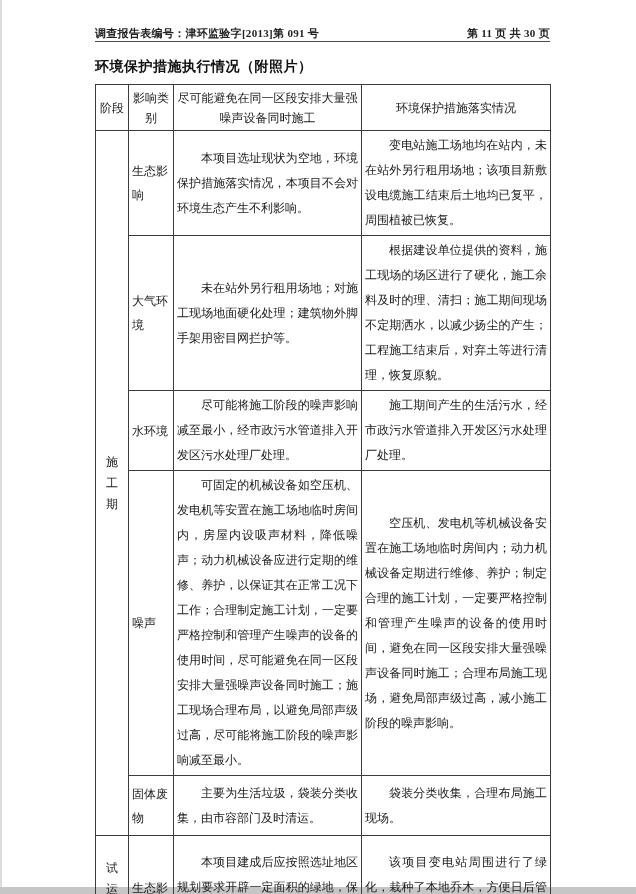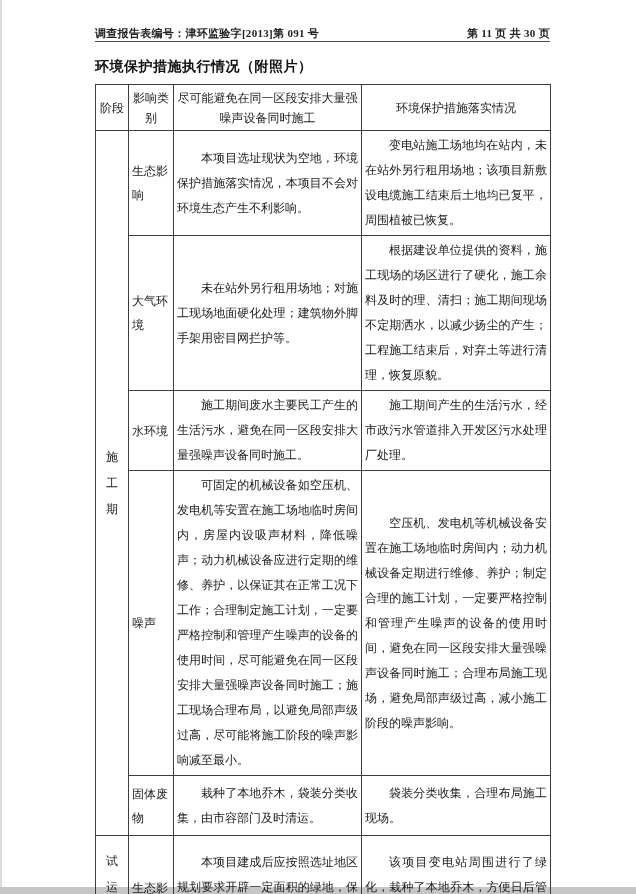--- a/index.html
+++ b/index.html
@@ -28,21 +28,21 @@
     vertical-align:middle;padding:2px 3px;word-break:break-all;
   }
   td.hdr{
     text-align:center;line-height:20px;height:41px;padding:2px 4px;
   }
   td.cat{
     text-align:left;line-height:24px;padding:2px 9px;
   }
   td.stage-cell{text-align:center;}
   .vstack{
-    display:block;width:1em;margin:6px auto;line-height:26px;
+    display:block;width:1em;margin:6px auto;line-height:21px;
     text-align:center;word-break:break-all;
   }
   td.para{
     text-align:justify;line-height:25px;padding:4px 6px;margin-top:28px;
   }
   td.para .p{text-indent:2em;}
   tr.r1{height:71px;}
   tr.r2{height:117px;}
   tr.r3{height:66px;}
   tr.r4{height:233px;}
@@ -98,41 +98,41 @@
         <div class="p">未在站外另行租用场地；对施工现场地面硬化处理；建筑物外脚手架用密目网拦护等。</div>
       </td>
       <td class="para">
         <div class="p">根据建设单位提供的资料，施工现场的场区进行了硬化，施工余料及时的理、清扫；施工期间现场不定期洒水，以减少扬尘的产生；工程施工结束后，对弃土等进行清理，恢复原貌。</div>
       </td>
     </tr>
 
     <tr class="r3">
       <td class="cat">水环境</td>
       <td class="para">
-        <div class="p">施工期间废水主要民工产生的生活污水，避免在同一区段安排大量强噪声设备同时施工。</div>
+        <div class="p">尽可能将施工阶段的噪声影响减至最小，经市政污水管道排入开发区污水处理厂处理。</div>
       </td>
       <td class="para">
         <div class="p">施工期间产生的生活污水，经市政污水管道排入开发区污水处理厂处理。</div>
       </td>
     </tr>
 
     <tr class="r4">
       <td class="cat">噪声</td>
       <td class="para">
         <div class="p">可固定的机械设备如空压机、发电机等安置在施工场地临时房间内，房屋内设吸声材料，降低噪声；动力机械设备应进行定期的维修、养护，以保证其在正常工况下工作；合理制定施工计划，一定要严格控制和管理产生噪声的设备的使用时间，尽可能避免在同一区段安排大量强噪声设备同时施工；施工现场合理布局，以避免局部声级过高，尽可能将施工阶段的噪声影响减至最小。</div>
       </td>
       <td class="para">
         <div class="p">空压机、发电机等机械设备安置在施工场地临时房间内；动力机械设备定期进行维修、养护；制定合理的施工计划，一定要严格控制和管理产生噪声的设备的使用时间，避免在同一区段安排大量强噪声设备同时施工；合理布局施工现场，避免局部声级过高，减小施工阶段的噪声影响。</div>
       </td>
     </tr>
 
     <tr class="r5">
       <td class="cat">固体废物</td>
       <td class="para">
-        <div class="p">栽种了本地乔木，袋装分类收集，由市容部门及时清运。</div>
+        <div class="p">主要为生活垃圾，袋装分类收集，由市容部门及时清运。</div>
       </td>
       <td class="para">
         <div class="p">袋装分类收集，合理布局施工现场。</div>
       </td>
     </tr>
 
     <tr class="r6">
       <td class="stage-cell">
         <span class="vstack">试运行期</span>
       </td>

